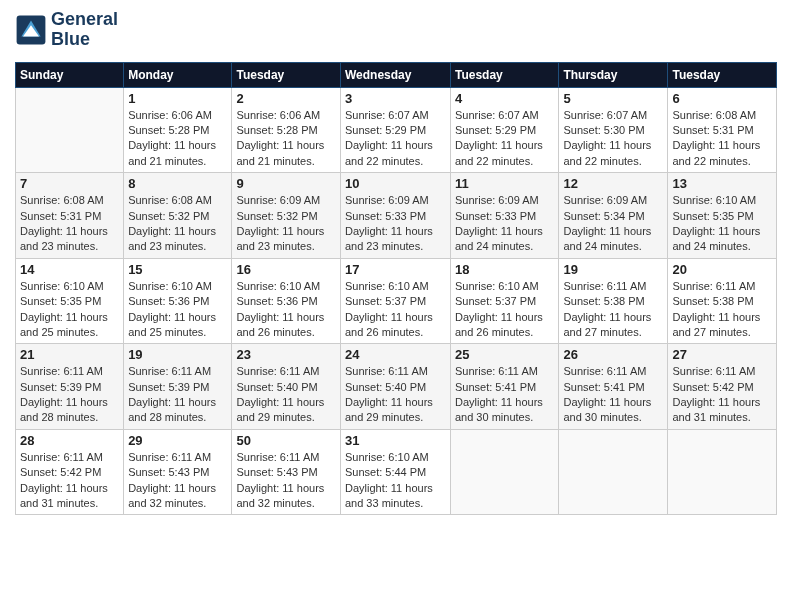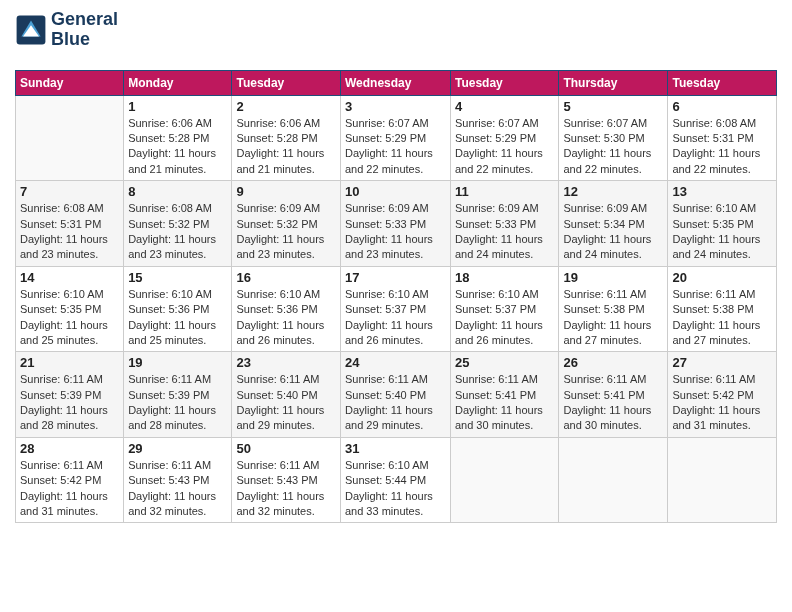--- a/index.html
+++ b/index.html
@@ -12,21 +12,21 @@
     }
     .page {
       width: 792px;
       height: 612px;
       padding: 10px 15px 10px 15px;
     }
     .header {
       display: flex;
       justify-content: space-between;
       align-items: flex-start;
-      margin-bottom: 20px;
+      margin-bottom: 12px;
     }
     .logo {
       display: flex;
       align-items: center;
       gap: 4px;
     }
     .logo-text {
       font-size: 18px;
       font-weight: bold;
       color: #1a3a5c;
@@ -48,21 +48,21 @@
     .location {
       font-size: 14px;
       color: #444;
     }
     table {
       width: 100%;
       border-collapse: collapse;
       font-size: 10px;
     }
     thead th {
-      background-color: #be185d;
+      background-color: #0f172a;
       color: #fff;
       padding: 5px 4px;
       text-align: left;
       font-size: 12px;
       font-weight: bold;
       border: 1px solid #1e4d7a;
     }
     td {
       border: 1px solid #ccc;
       vertical-align: top;

